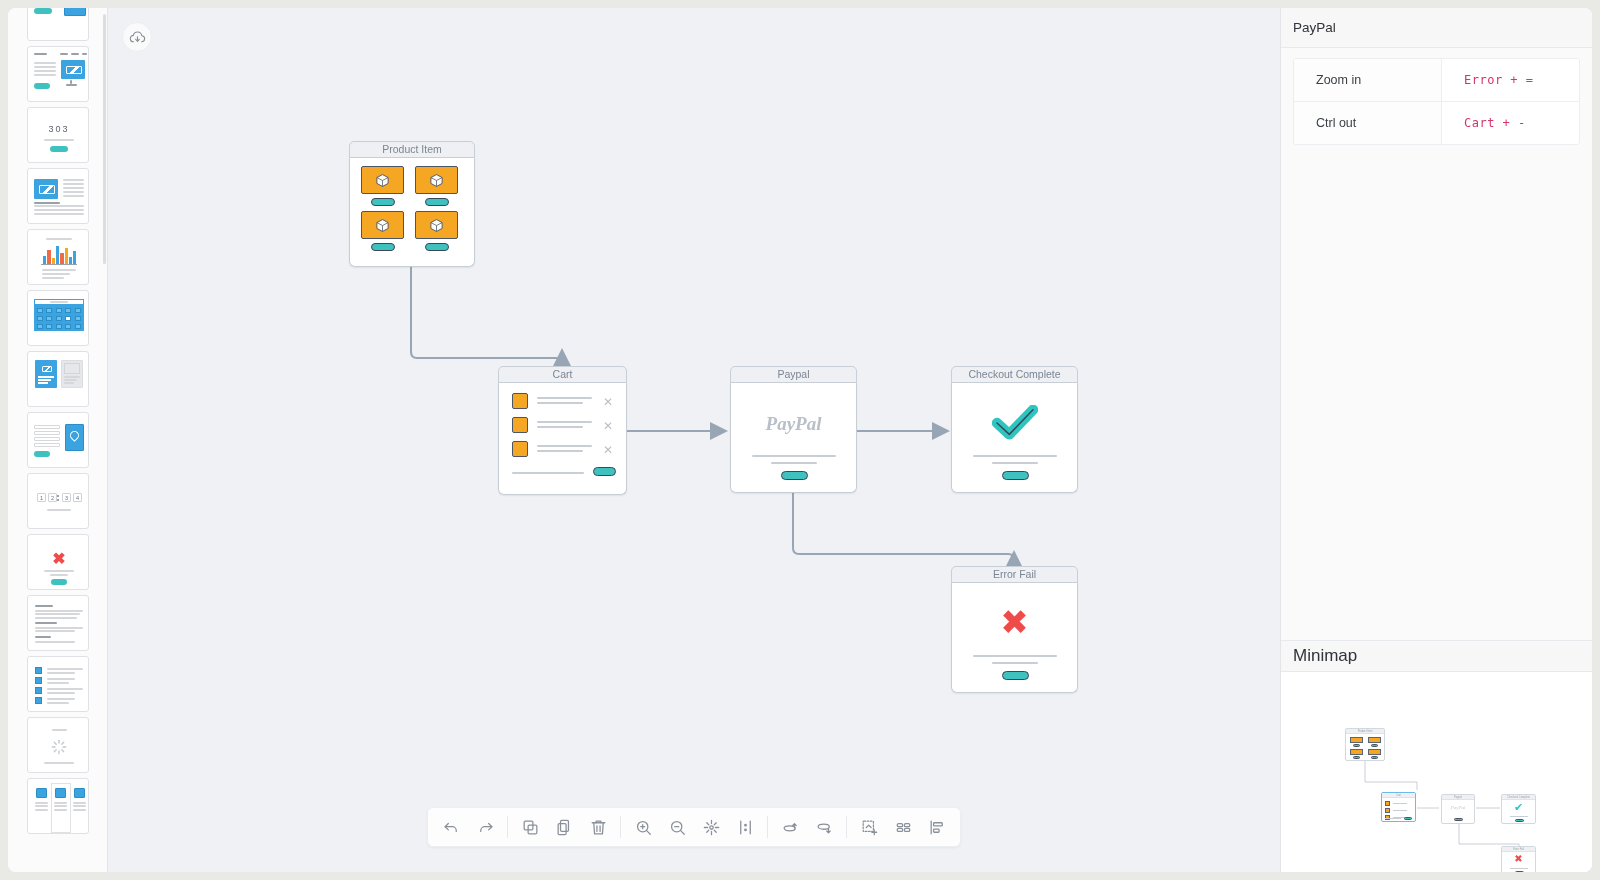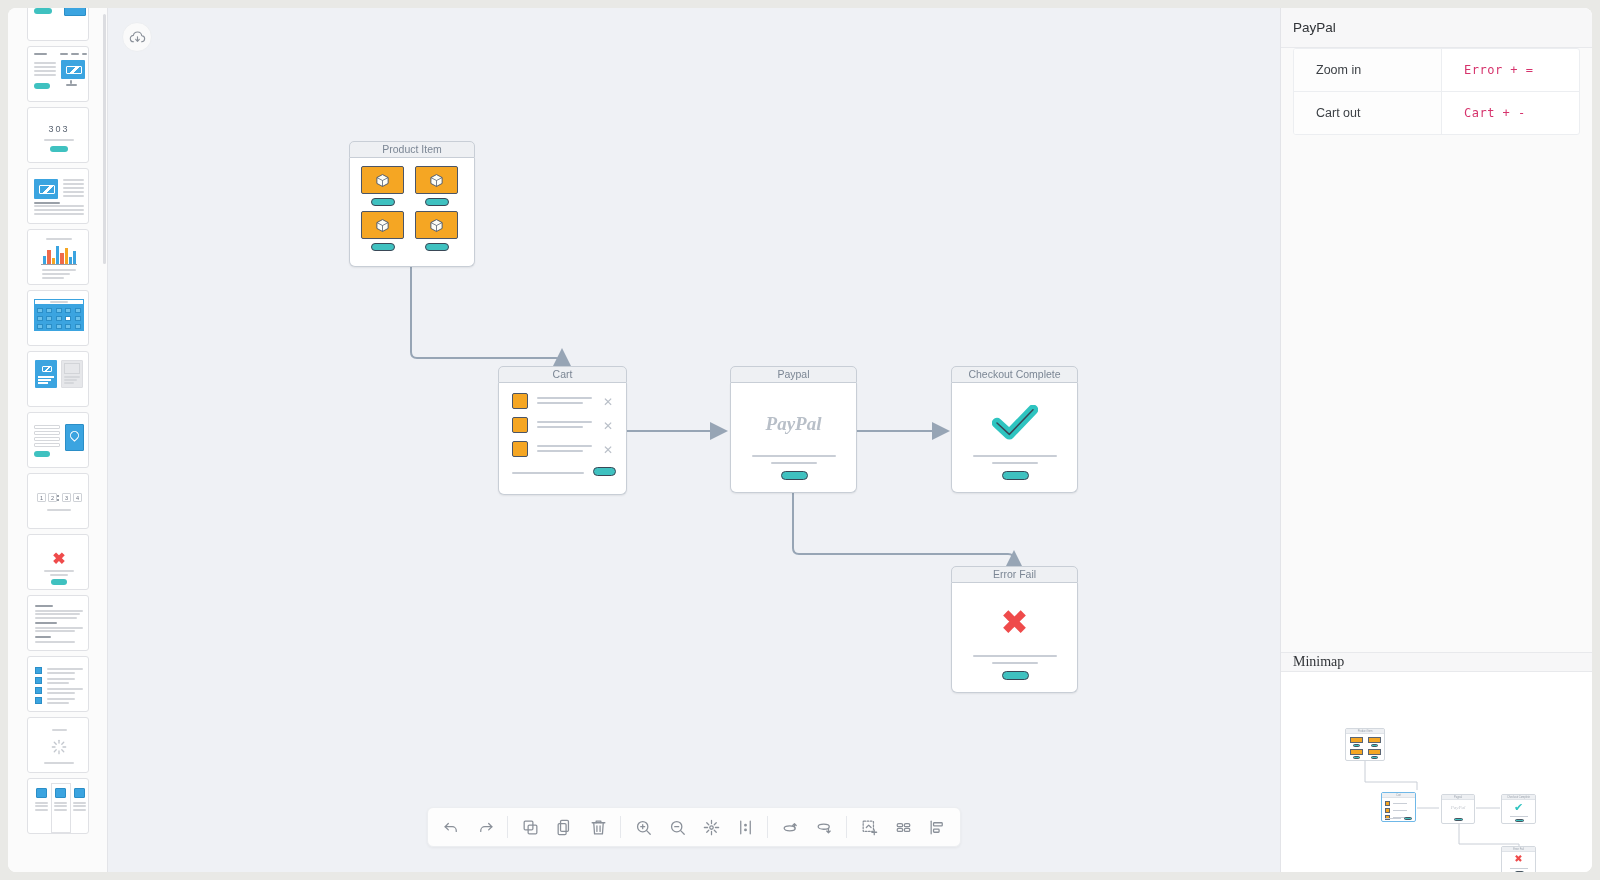--- a/index.html
+++ b/index.html
@@ -132,21 +132,21 @@
     padding: 0 12px;
     font-size: 13.5px; color: #303337;
     border-bottom: 1px solid #e8e9ec;
     background: #f7f7f8;
   }
   .rp-section-title {
     padding: 14px 12px 10px 12px;
     font-size: 12.5px; color: #3a3d42;
   }
   .kb-table {
-    margin: 0 12px;
+    margin: 10px 12px;
     border: 1px solid #eceef1;
     border-radius: 3px;
     overflow: hidden;
     background: #fff;
   }
   .kb-row { display:flex; border-bottom:1px solid #eceef1; }
   .kb-row:last-child { border-bottom:none; }
   .kb-key {
     flex: 0 0 148px;
     padding: 14px 0 14px 22px;
@@ -155,27 +155,26 @@
     background:#fdfdfd;
   }
   .kb-val {
     flex: 1; padding: 14px 0 14px 22px;
     font-size: 12px; color:#d6336c;
     font-family: "DejaVu Sans Mono", monospace;
     letter-spacing: .5px;
   }
   .rp-spacer { flex: 1; }
   .minimap-header {
-    height: 20px; display:flex; align-items:center;
+    height: 32px; display:flex; align-items:center;
     padding: 0 12px;
-    font-size: 14px; color:#303337;
+    font-size: 17px; color:#303337;
     border-top: 1px solid #e8e9ec;
     border-bottom: 1px solid #e8e9ec;
     background: #f7f7f8;
-    font-family: Liberation Serif, serif;
   }
   .minimap-body { height: 200px; position: relative; background:#fff; overflow:hidden; }
   .mm-node { position:absolute; background:#fff; border:1px solid #d3d8de; border-radius:2px; }
   .mm-head { height:5px; background:#eef0f3; border-bottom:1px solid #dfe3e8; font-size:2.6px; color:#9aa2ac; text-align:center; line-height:5px; }
   .mm-orange { position:absolute; background:#f5a623; border:.5px solid #5a6472; }
   .mm-teal { position:absolute; background:#3fc1c0; border:.5px solid #4a5560; border-radius:2px; }
   .mm-line { position:absolute; background:#c9ced6; }
 </style>
 </head>
 <body>
@@ -558,21 +557,21 @@
 
   <div class="rightpanel">
     <div class="rp-header">PayPal</div>
 
     <div class="kb-table" id="kb-table">
         <div class="kb-row">
           <div class="kb-key">Zoom in</div>
           <div class="kb-val">Error + =</div>
         </div>
         <div class="kb-row">
-          <div class="kb-key">Cart out</div>
+          <div class="kb-key">Ctrl out</div>
           <div class="kb-val">Cart + -</div>
         </div>
       </div>
 
     <div class="rp-spacer"></div>
 
     <div class="minimap-header">Minimap</div>
     <div class="minimap-body" id="minimap">
         <div>
           <svg width="312" height="200" style="position:absolute;left:0;top:0">

